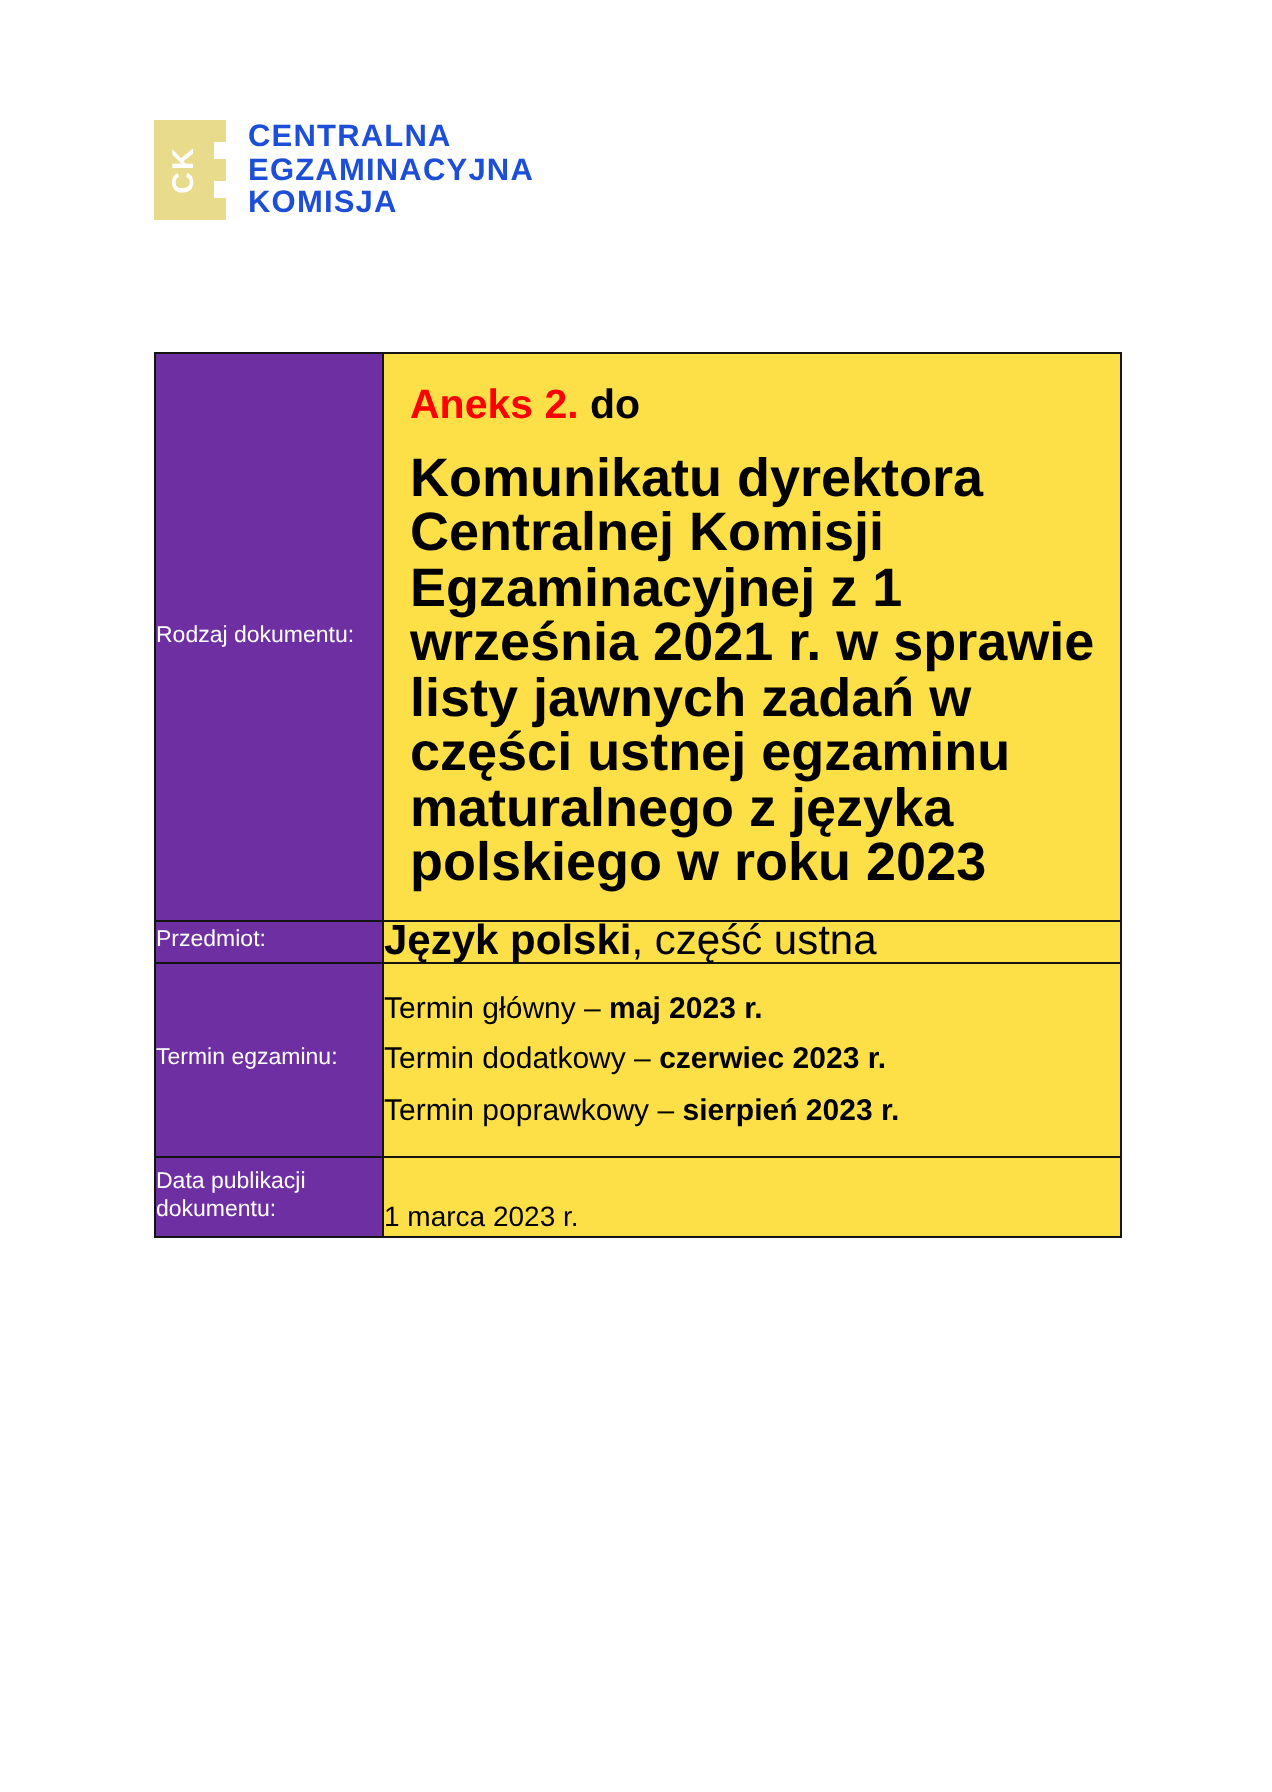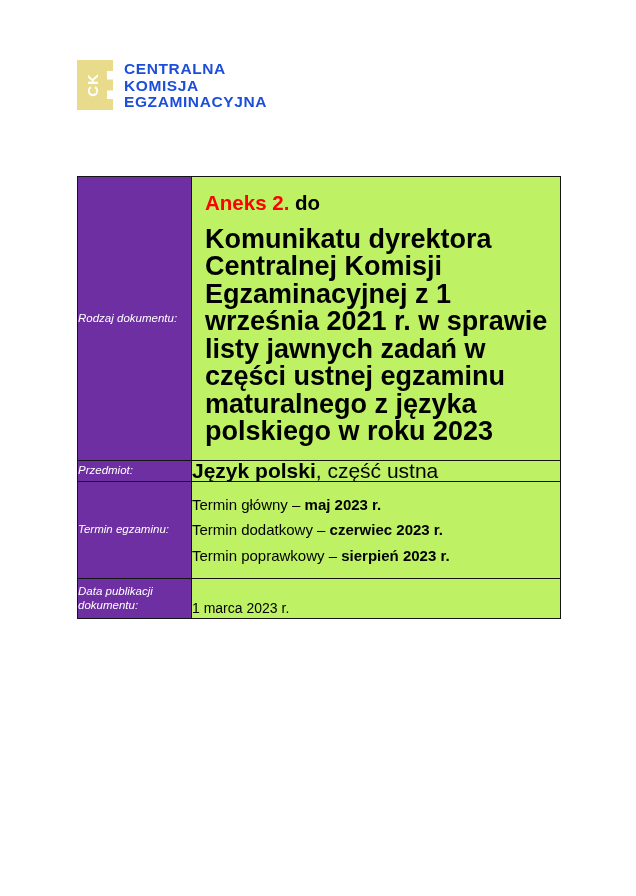--- a/index.html
+++ b/index.html
@@ -76,29 +76,28 @@
   .doc-table td {
     border: 1px solid #141414;
     vertical-align: middle;
     padding: 0;
   }
 
   .label-cell {
     width: 113px;
     background: #6E2FA3;
     color: #ffffff;
-    font-style: italic;
     font-size: 11.5px;
     line-height: 13.5px;
     padding: 6px 0 6px 8px;
     vertical-align: middle;
   }
 
   .value-cell {
-    background: #bef264;
+    background: #fde047;
     padding: 9px 10px 9px 13px;
     vertical-align: middle;
   }
 
   
   .row-title .value-cell {
     padding: 12px 10px 14px 13px;
   }
 
   .title-line {
@@ -183,22 +182,22 @@
         <rect x="30" y="19.5" width="6" height="11" fill="#E8DB8C"></rect>
         <rect x="30" y="39" width="6" height="11" fill="#E8DB8C"></rect>
         <g transform="rotate(-90 15 25)">
           <text x="15" y="25" text-anchor="middle" dominant-baseline="central" font-family="'Liberation Sans', sans-serif" font-weight="bold" font-size="15" letter-spacing="1" fill="#FFFFFF">CK</text>
         </g>
       </svg>
     </div>
 
     <div class="logo-words">
       <span>CENTRALNA</span>
+      <span>EGZAMINACYJNA</span>
       <span>KOMISJA</span>
-      <span>EGZAMINACYJNA</span>
     </div>
 
   </div>
 
   <table class="doc-table">
     <tbody>
 
       <tr class="row-title">
         <td class="label-cell">Rodzaj dokumentu:</td>
         <td class="value-cell">

